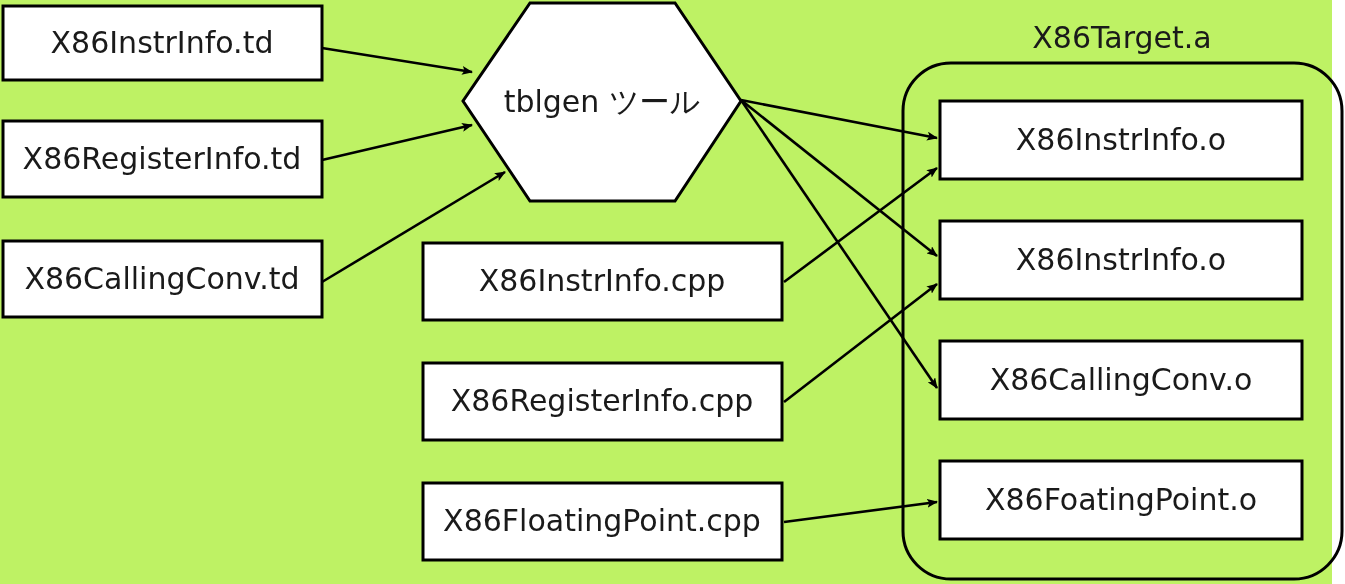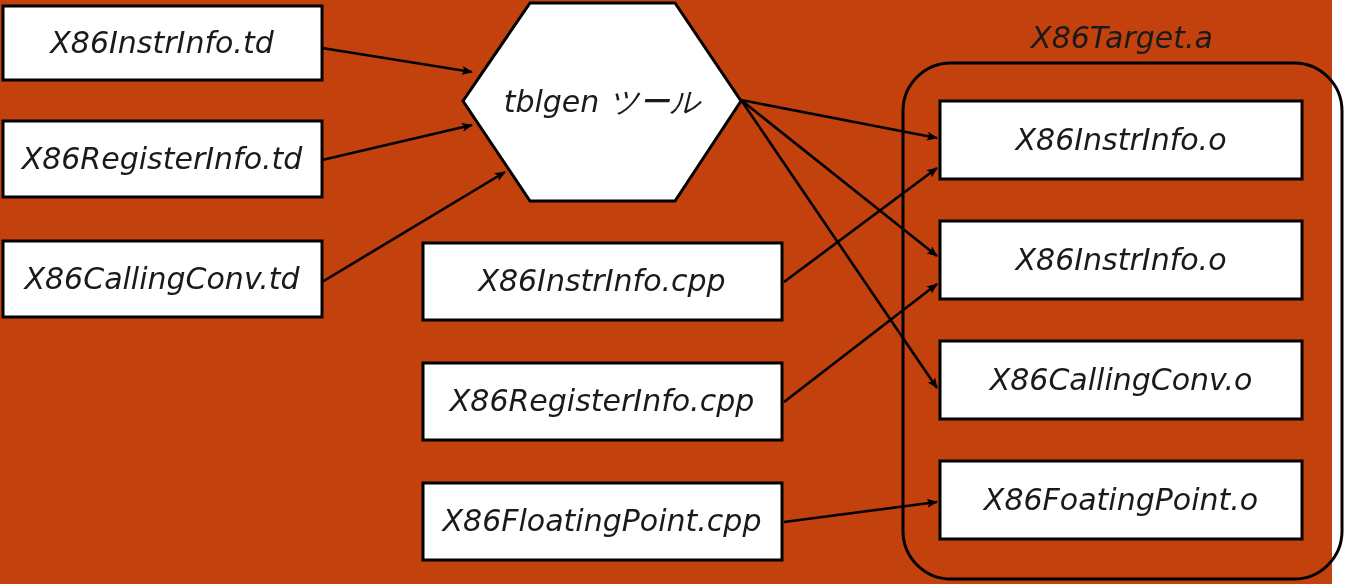--- a/index.html
+++ b/index.html
@@ -10,22 +10,21 @@
   body {
     width: 1345px;
     height: 584px;
     font-family: "DejaVu Sans", sans-serif;
     overflow: hidden;
   }
   #diagram-root {
     position: relative;
     width: 1332px;
     height: 584px;
-    background: #c2410c;
-    font-style: italic;
+    background: #bef264;
   }
   svg.canvas {
     position: absolute;
     top: 0;
     left: 0;
     width: 1345px;
     height: 584px;
   }
   .node-rect {
     fill: #ffffff;

